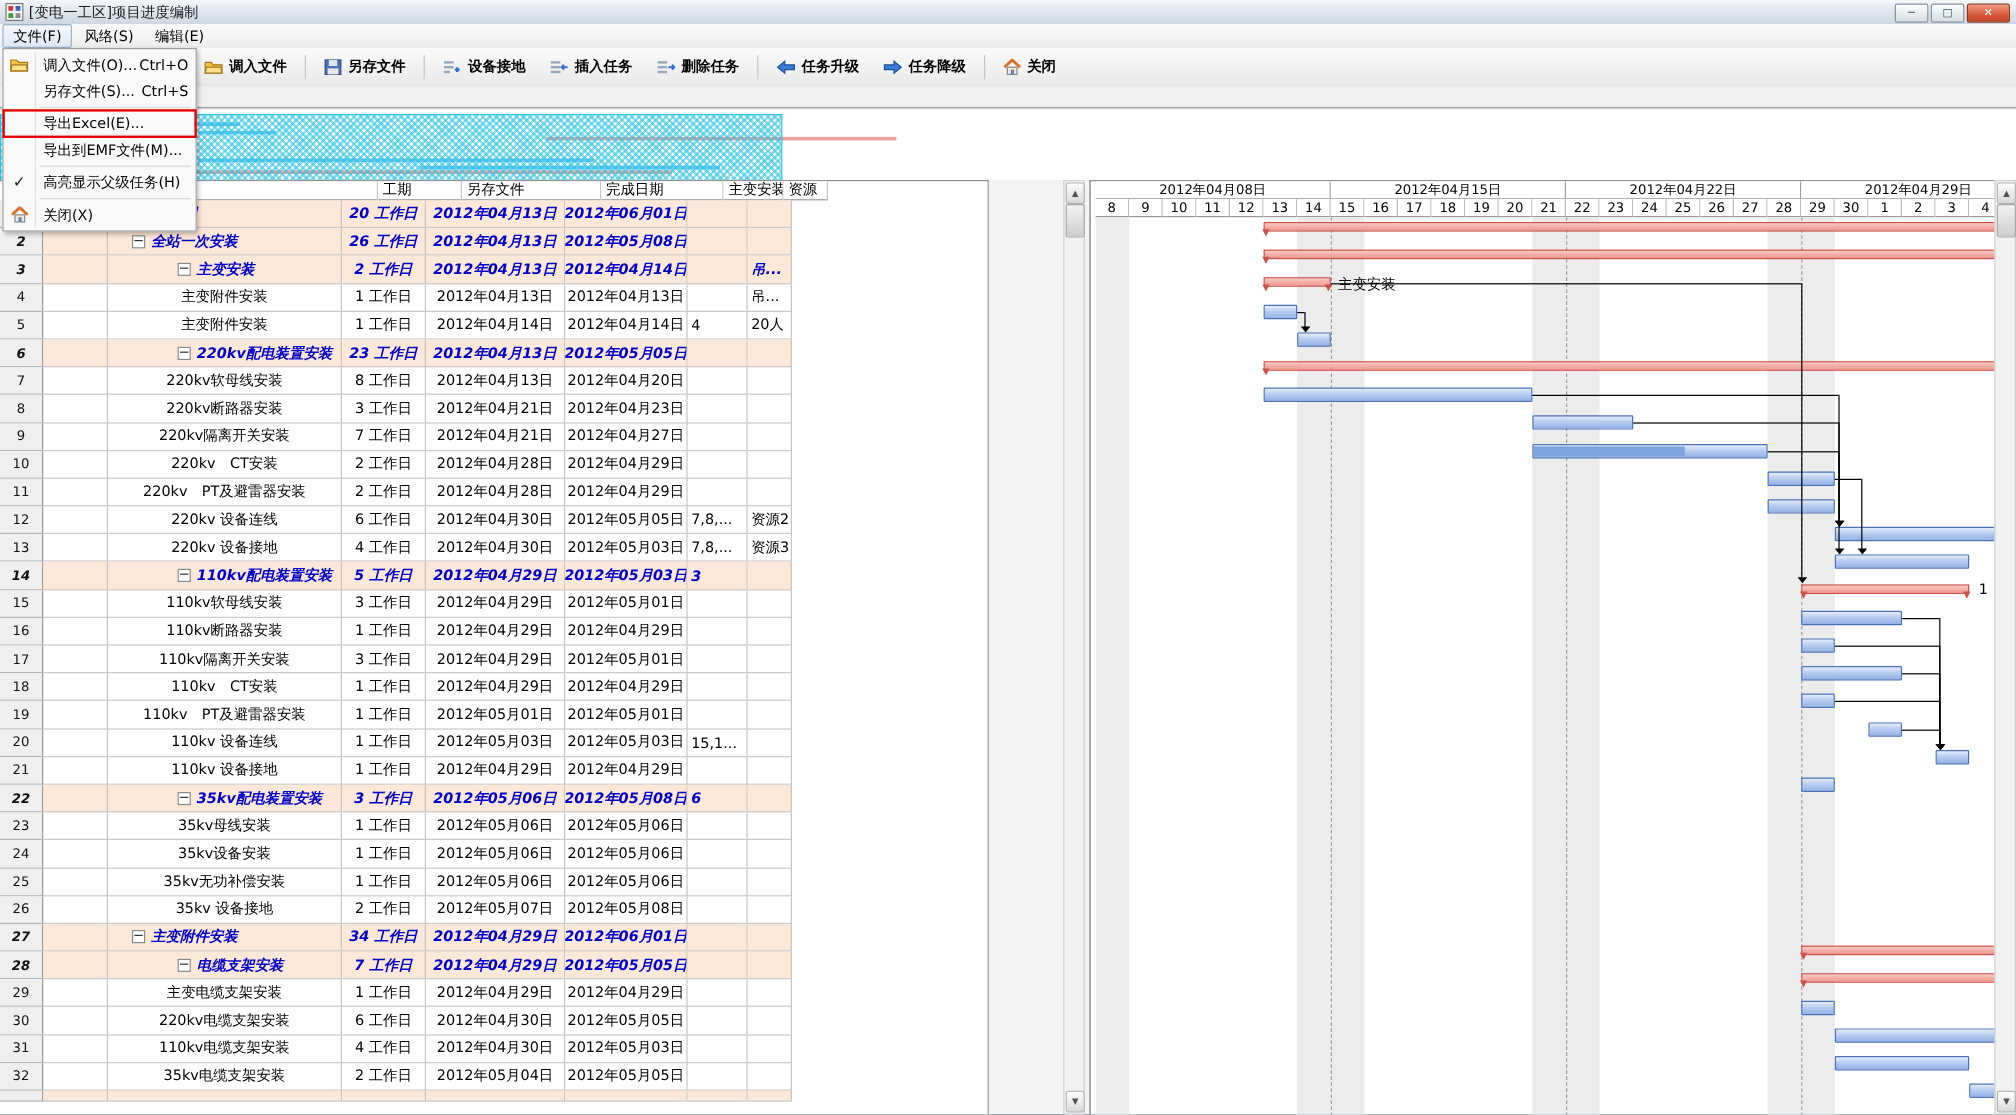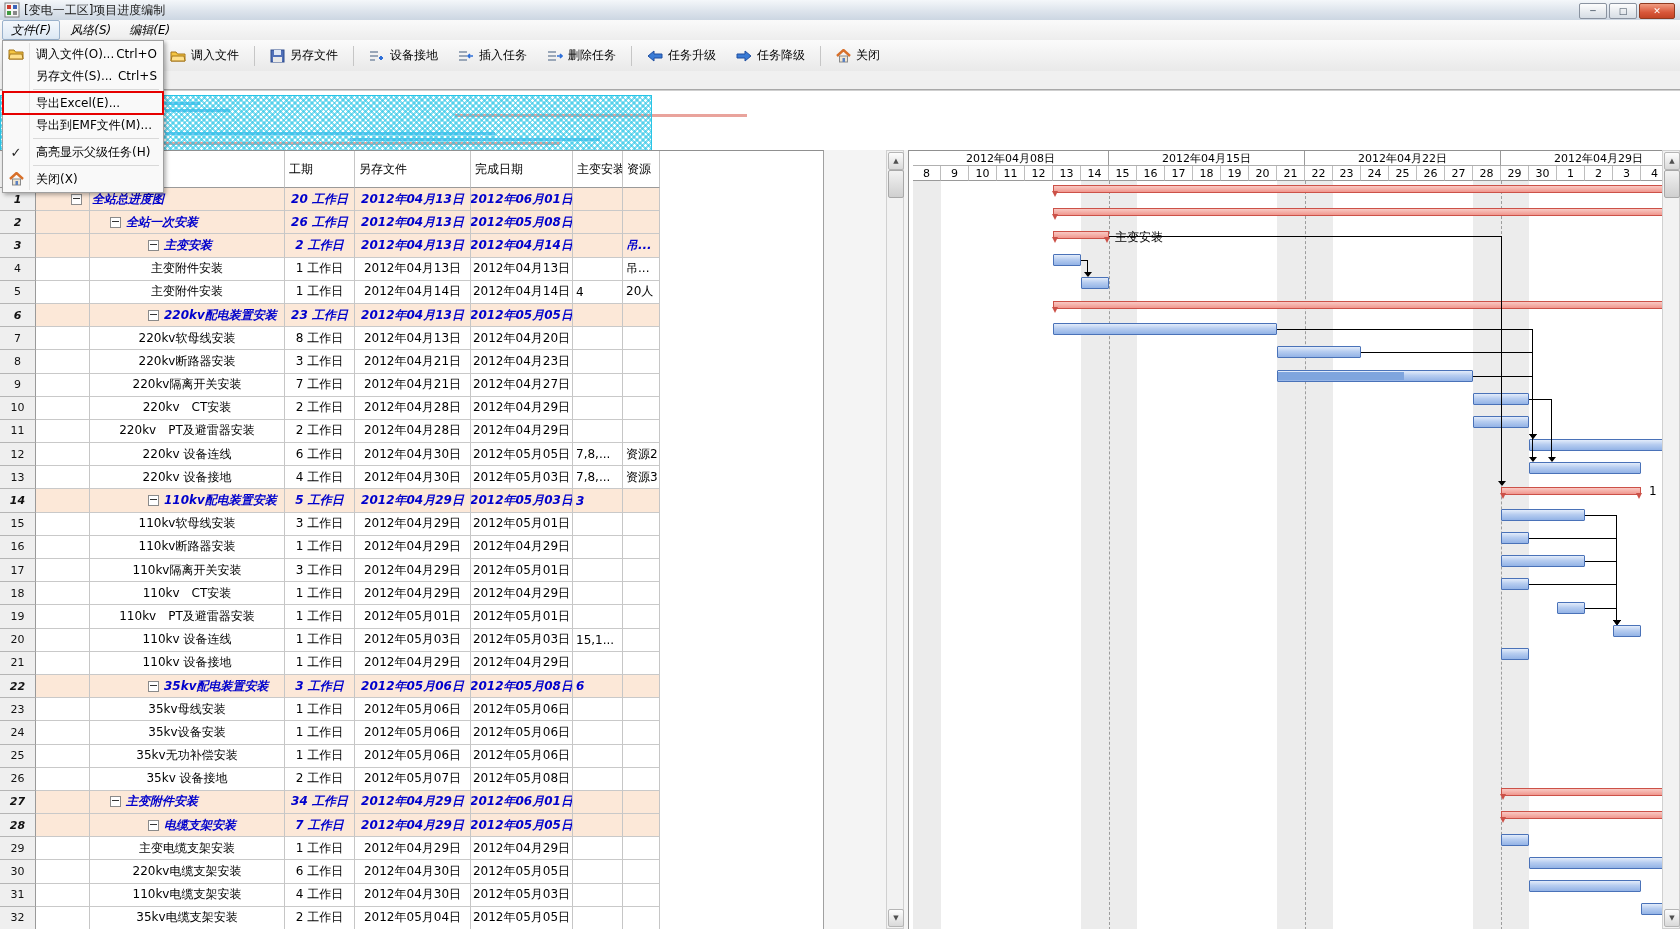--- a/index.html
+++ b/index.html
@@ -12,26 +12,26 @@
     display:flex;align-items:center;}
   #title-text{margin-left:6px;font-size:12px;color:#1c1c1c;}
   .winbtn{width:26px;height:14px;border:1px solid #8a93a0;border-radius:2px;margin-left:2px;
     background:linear-gradient(#fdfdfd,#d6dde4);display:flex;align-items:center;justify-content:center;
     font-size:9px;color:#3c4a5a;line-height:1;}
   .winbtn.close{background:linear-gradient(#f09c82,#d8573a 60%,#c34426);border-color:#8f3a20;color:#fff;width:34px;}
   #winbtns{position:absolute;right:5px;top:3px;display:flex;}
   
   #menubar{left:0;top:20px;width:1680px;height:20px;background:linear-gradient(#fafafa,#ededed);
     border-bottom:1px solid #d8d8d8;display:flex;align-items:center;}
-  .menubar-item{padding:1px 8px;margin-left:2px;height:16px;display:flex;align-items:center;font-style:italic;}
+  .menubar-item{padding:1px 8px;margin-left:2px;height:16px;display:flex;align-items:center;}
   .menubar-item.active{background:linear-gradient(#f4f8fc,#dce8f4);border:1px solid #9ab2cc;border-radius:2px;}
   
   #toolbar{left:0;top:40px;width:1680px;height:31px;background:linear-gradient(#fbfbfb,#e9e9e9);
     border-bottom:1px solid #bdbdbd;display:flex;align-items:center;}
-  .tb-btn{display:flex;align-items:center;gap:5px;padding:3px 7px;margin:0 3px;border-radius:2px;}
+  .tb-btn{display:flex;align-items:center;gap:5px;padding:3px 7px;margin:0 3px;border-radius:2px;font-weight:bold;}
   .tb-sep{width:1px;height:20px;background:#c6c6c6;margin:0 5px;}
   .tb-spacer{width:160px;}
   
   #overview{left:0;top:71px;width:1680px;height:79px;background:#f0f0f0;}
   #overview-inner{position:absolute;left:0;top:18px;width:1680px;height:61px;background:#fff;
     border-top:1px solid #a8a8a8;box-shadow:0 1px 0 #cfcfcf inset;}
   #ov-selection{position:absolute;left:0;top:5px;width:650px;height:54px;border:1px solid #29c5e6;
     background:
      repeating-linear-gradient(45deg,rgba(41,197,230,.55) 0 2px,rgba(255,255,255,0) 2px 4px),
      repeating-linear-gradient(-45deg,rgba(41,197,230,.55) 0 2px,rgba(255,255,255,0) 2px 4px);}
@@ -55,21 +55,21 @@
   .c.start{width:116px;justify-content:center;}
   .c.finish{width:102px;justify-content:center;}
   .c.pred{width:50px;padding-left:3px;}
   .c.res{width:37px;padding-left:3px;border-right:1px solid #c6c6c6;}
   .trow.parent .c:not(.num){background:#fce8d8;}
   .trow.parent{color:#0000cc;font-weight:bold;font-style:italic;}
   .trow .c.name.center{justify-content:center;padding-left:0;}
   #thead .c{background:#fff;border-bottom:1px solid #9a9a9a;font-weight:normal;color:#000;
      justify-content:flex-start;padding-left:4px;}
   #thead .c.num{background:#efefef;}
-  #thead{display:flex;height:37px;}
+  #thead{display:flex;height:16px;padding-left:30px;}
   .exp{width:9px;height:9px;border:1px solid #8a8a8a;background:#fff;display:inline-block;
      position:relative;margin-right:5px;flex:none;}
   .exp::after{content:"";position:absolute;left:1px;right:1px;top:3px;height:1px;background:#333;}
   
   .gweek{position:absolute;top:0;height:15px;box-sizing:border-box;border-right:1px solid #9a9a9a;
      border-bottom:1px solid #b0b0b0;font-size:11px;display:flex;align-items:center;justify-content:center;background:#fff;}
   .gday{position:absolute;top:15px;height:15px;box-sizing:border-box;border-right:1px solid #bdbdbd;
      border-bottom:1px solid #9a9a9a;font-size:11px;display:flex;align-items:center;justify-content:center;background:#fff;}
   .wkend{position:absolute;top:30px;background:#ececec;}
   .wline{position:absolute;top:30px;width:0;border-left:1px dashed #9d9d9d;}

